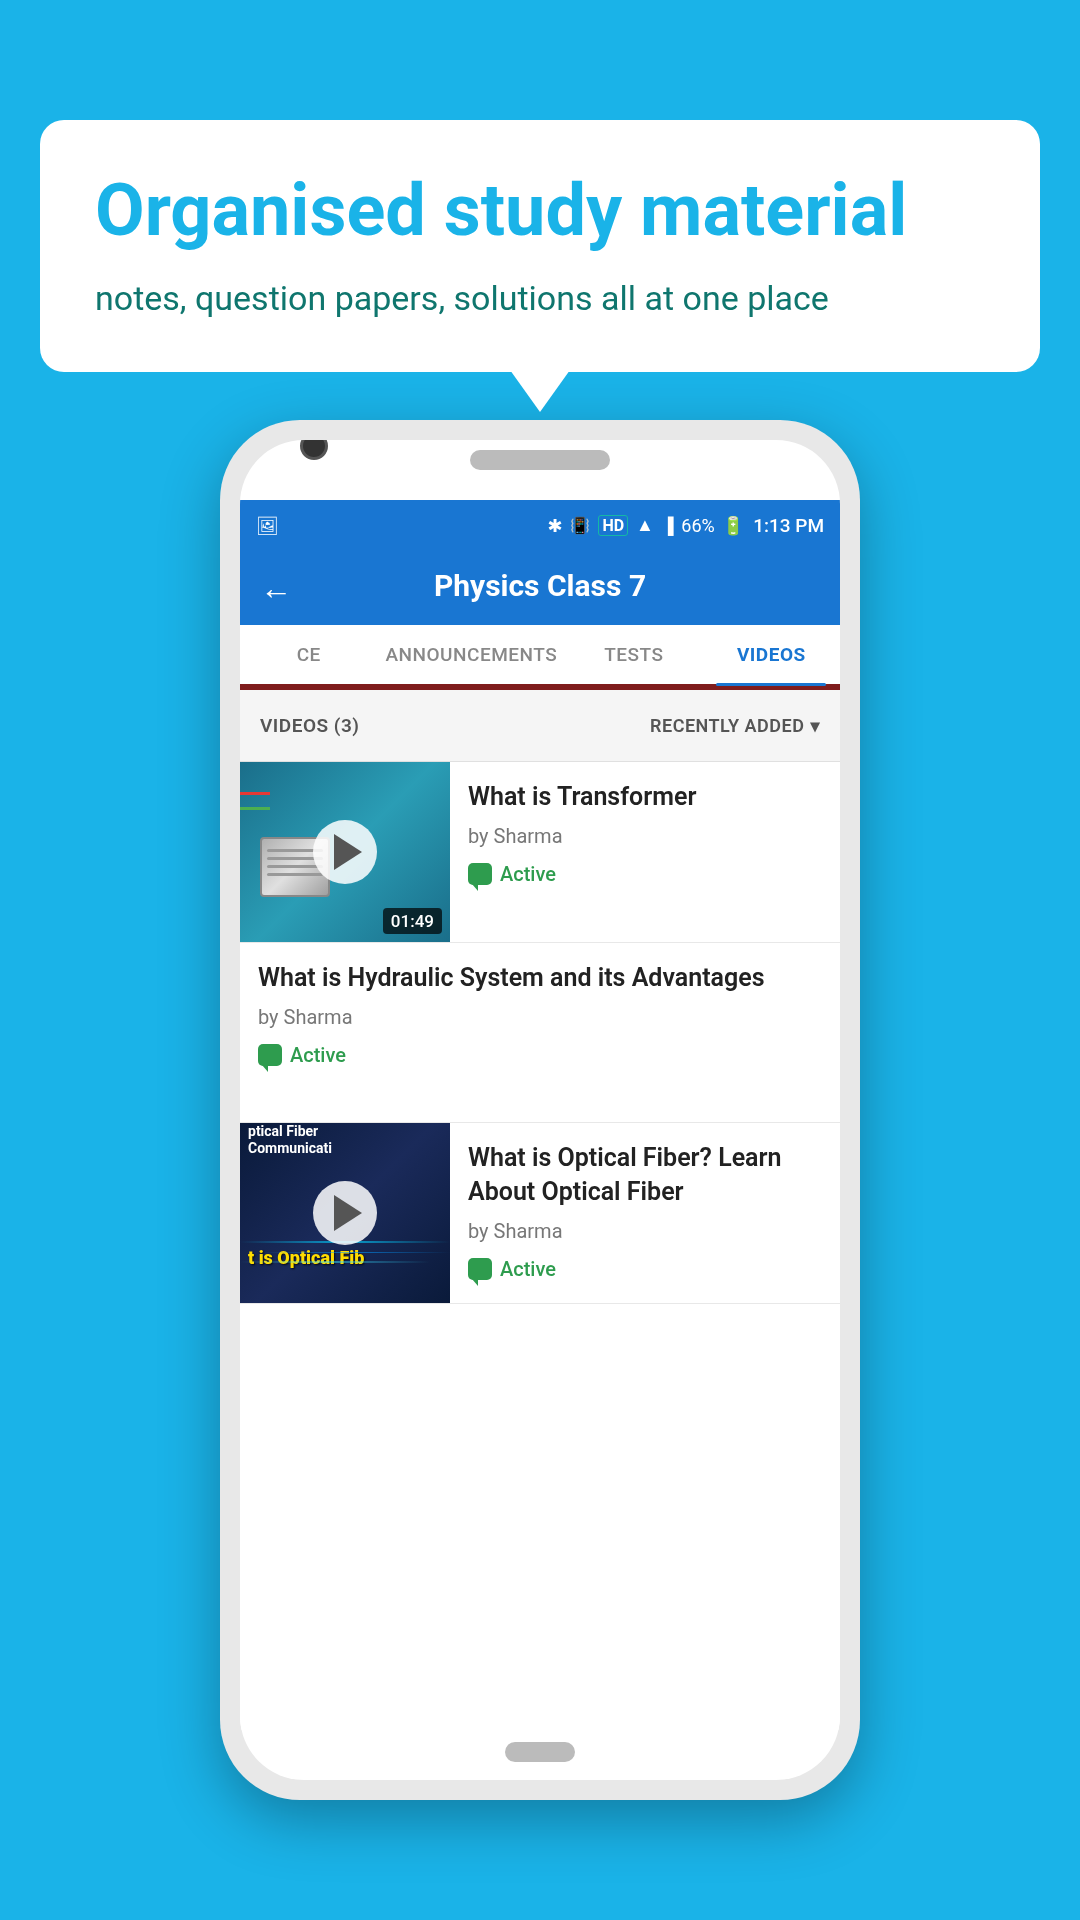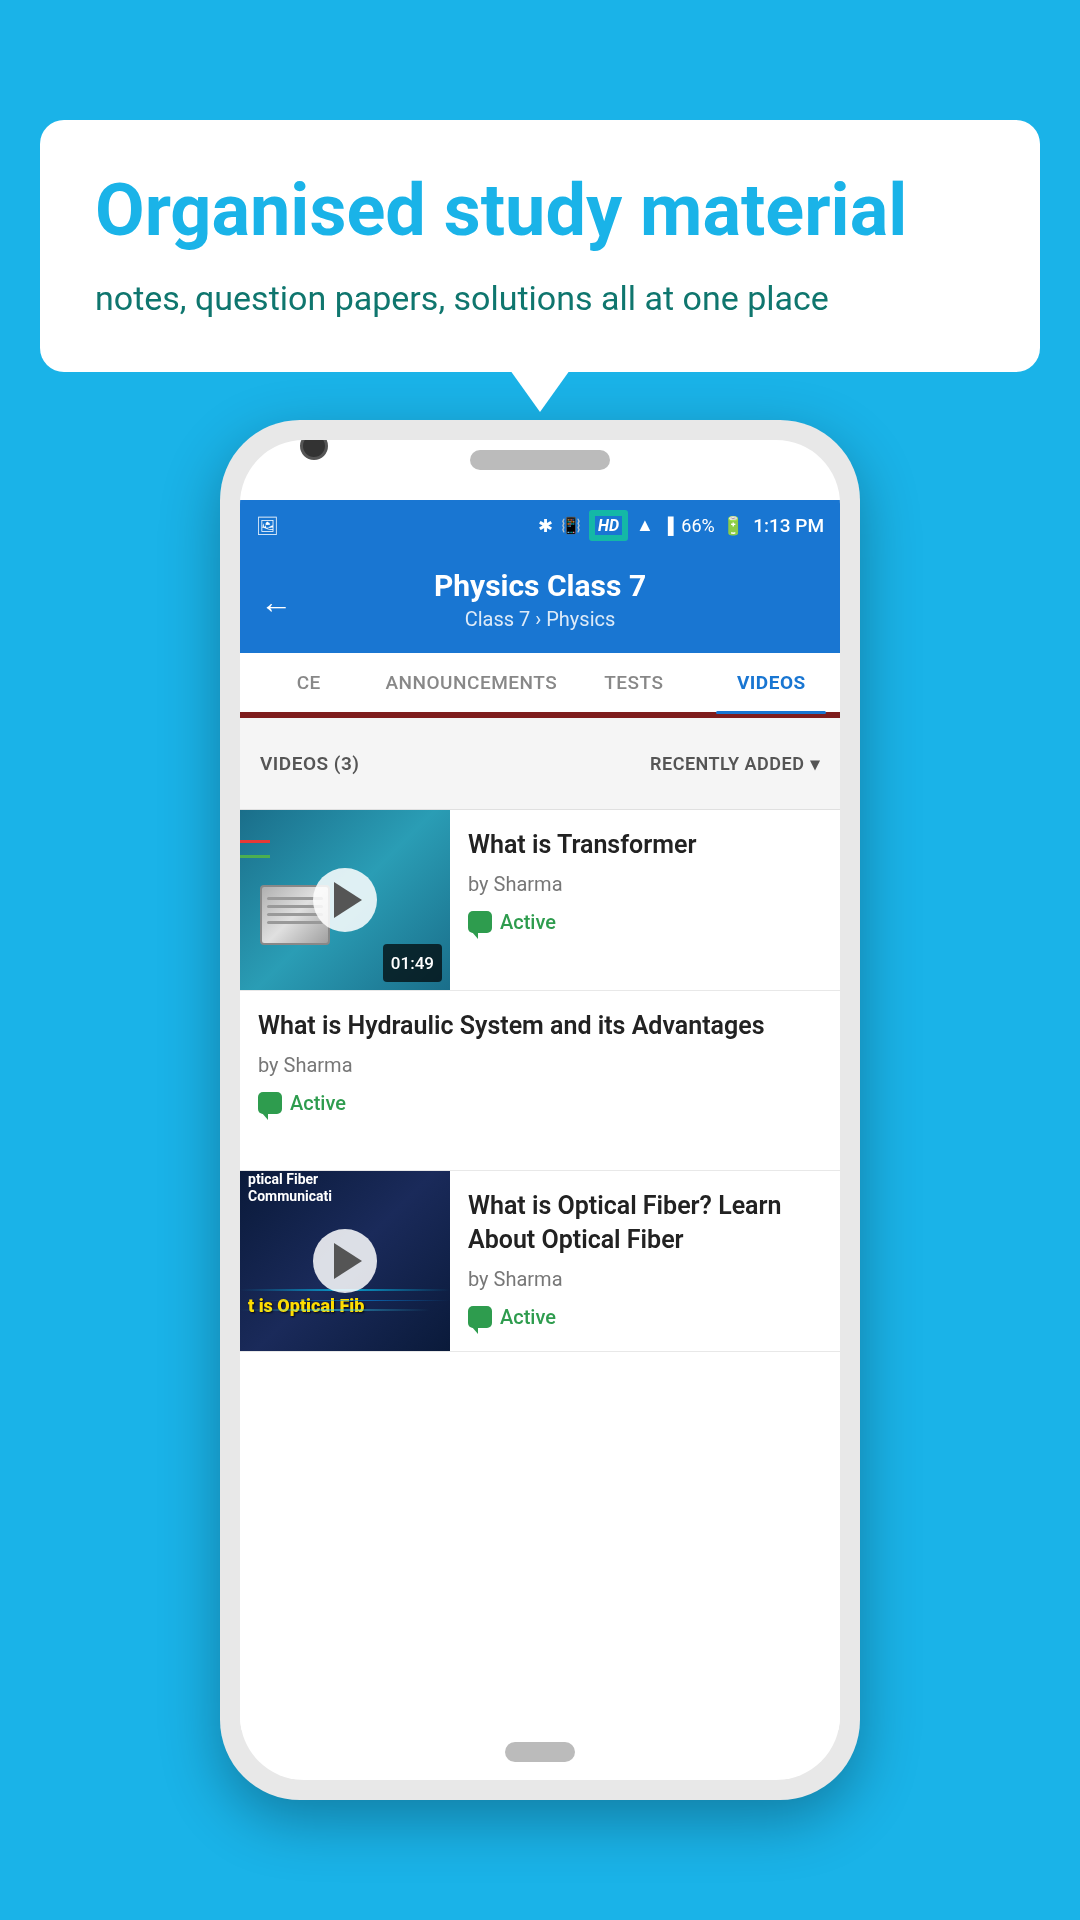--- a/index.html
+++ b/index.html
@@ -203,21 +203,21 @@
       left: 10%;
       right: 10%;
       height: 3px;
       background: #1976d2;
       border-radius: 2px;
     }
 
     
     .list-header {
       background: #f5f5f5;
-      padding: 34px 20px;
+      padding: 24px 20px;
       display: flex;
       align-items: center;
       justify-content: space-between;
       border-bottom: 1px solid #e0e0e0;
     }
     .list-count {
       font-size: 19px;
       font-weight: 600;
       color: #555;
       letter-spacing: 0.5px;
@@ -289,21 +289,21 @@
       border-left: 28px solid #555;
       margin-left: 5px;
     }
     .duration-badge {
       position: absolute;
       bottom: 8px;
       right: 8px;
       background: rgba(0,0,0,0.7);
       color: white;
       font-size: 17px;
-      padding: 9px 8px;
+      padding: 3px 8px;
       border-radius: 4px;
       font-weight: 500;
     }
     .thumb-text-hydraulic {
       position: absolute;
       top: 8px;
       left: 8px;
       font-size: 16px;
       font-weight: 700;
       color: white;
@@ -417,37 +417,32 @@
     <div class="screen">
 
       <div class="status-bar">
         <div class="status-left">
 
           <span style="font-size:18px;">🖼</span>
         </div>
         <div class="status-right">
           <span style="font-size:18px;">✱</span>
           <span style="font-size:16px;">📳</span>
-          <span style="font-size:16px;font-weight:bold;border:6px solid #14b8a6;padding:0 3px;border-radius:3px;font-style:italic;">HD</span>
+          <span style="font-size:16px;font-weight:bold;border:1px solid #14b8a6;padding:0 3px;border-radius:3px;">HD</span>
           <span style="font-size:18px;">▲</span>
           <span style="font-size:16px;">▐</span>
           <span style="font-size:18px;">66%</span>
           <span style="font-size:18px;">🔋</span>
           <span style="font-size:19px;font-weight:500;">1:13 PM</span>
         </div>
       </div>
 
       <div class="app-header">
         <div class="back-button">←</div>
         <div class="header-title">Physics Class 7</div>
-        <div class="header-subtitle">
-          <span>Class 7</span>
-          <span> › </span>
-          <span>Physics</span>
-        </div>
       </div>
 
       <div class="tab-bar">
         <div class="tab-item">
           <span>CE</span>
         </div>
         <div class="tab-item">
           <span>ANNOUNCEMENTS</span>
         </div>
         <div class="tab-item">

